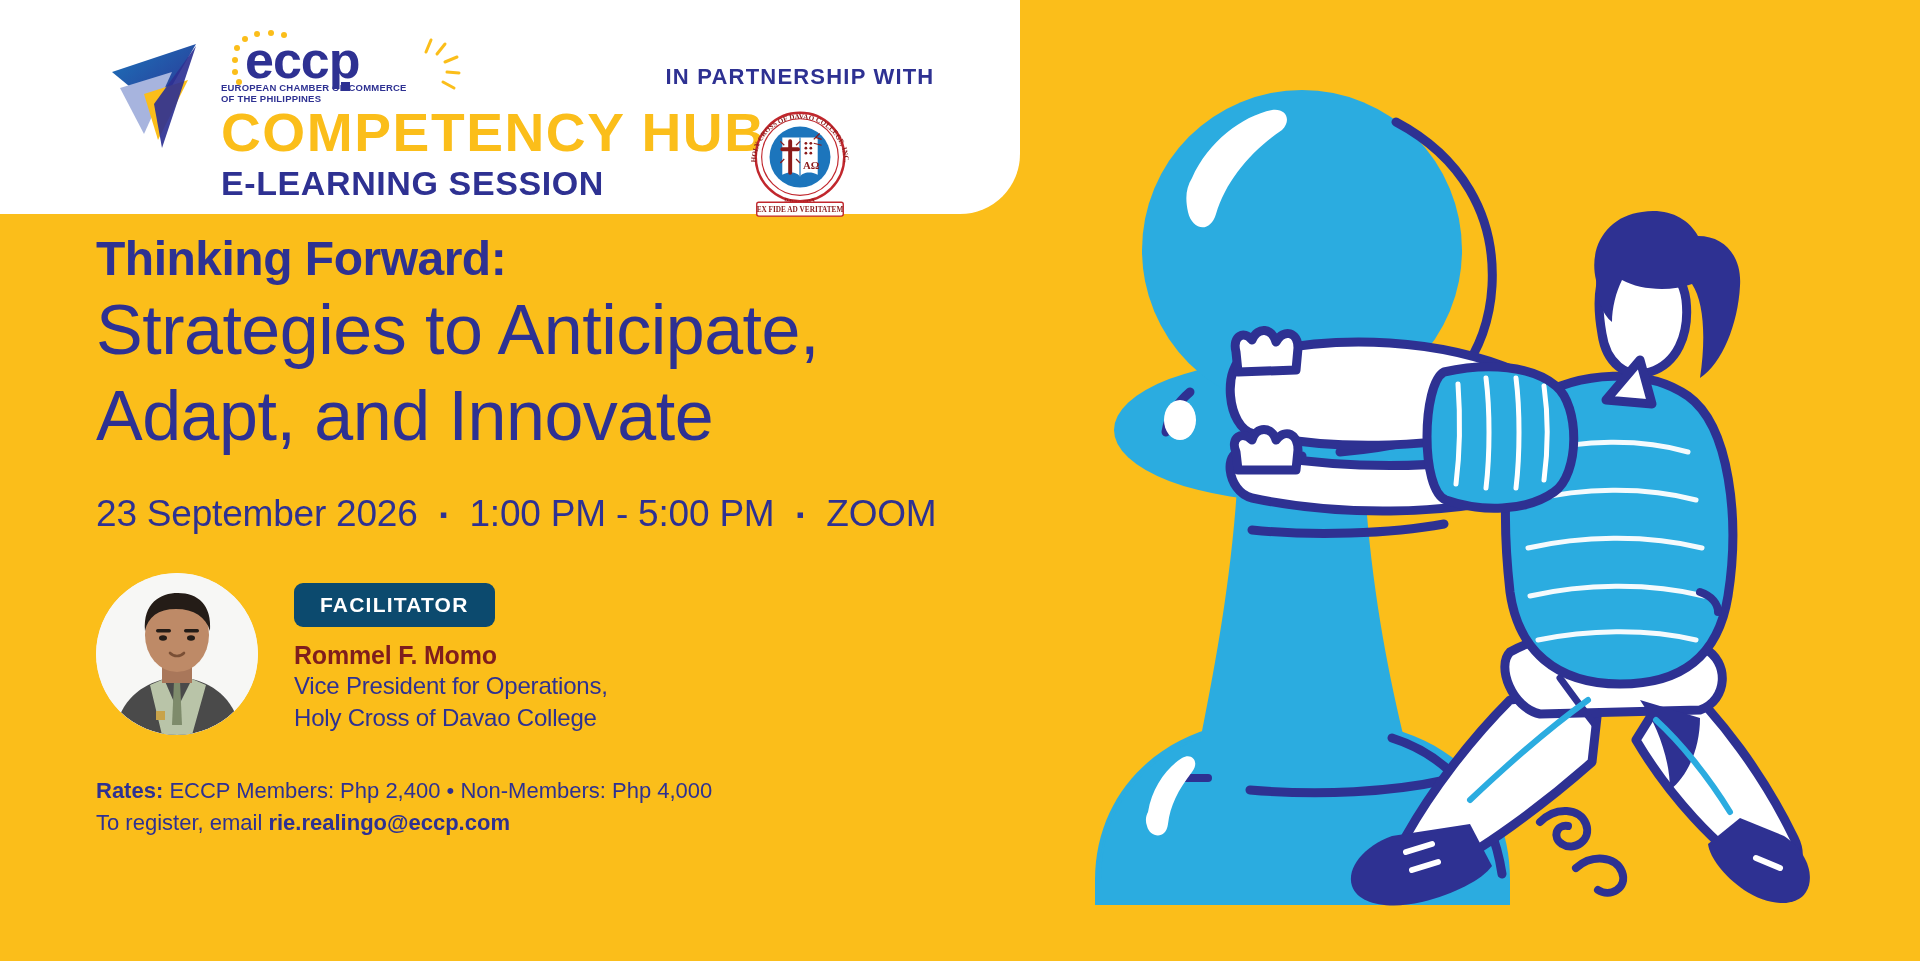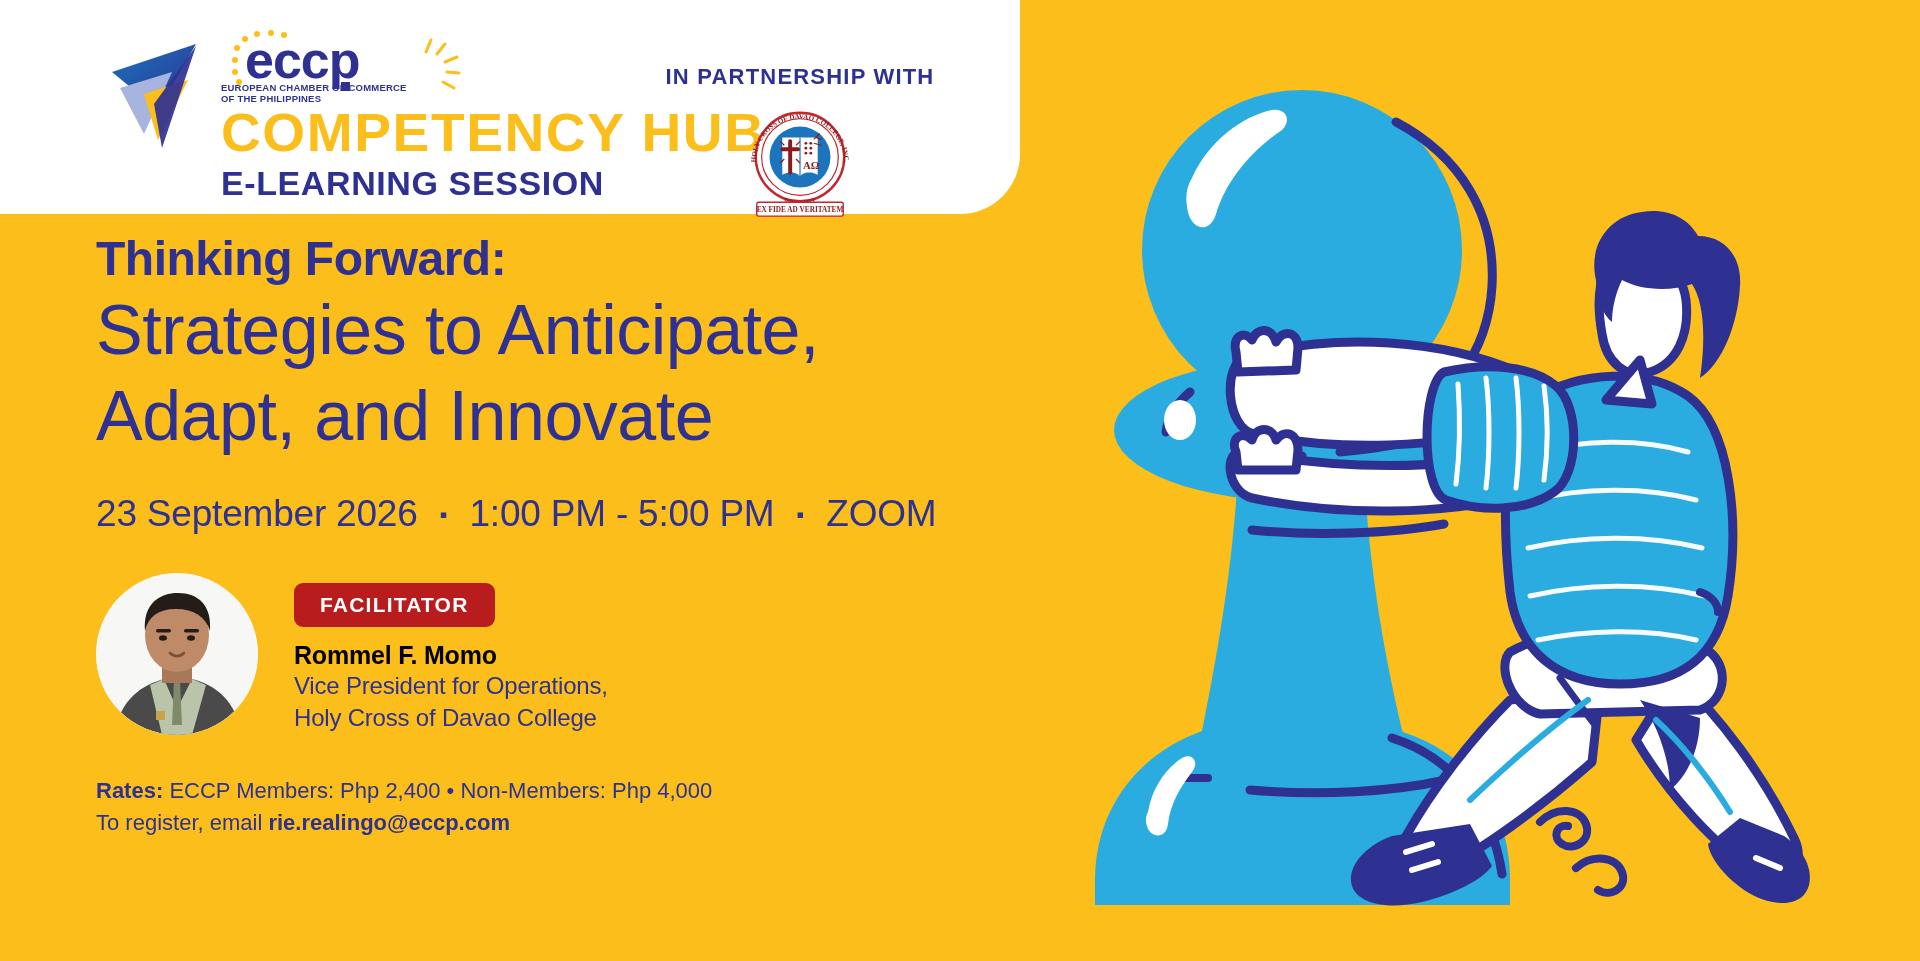--- a/index.html
+++ b/index.html
@@ -87,26 +87,26 @@
 
   
   #facilitator { margin-top:38px; display:flex; align-items:flex-start; }
   #avatar {
     width:162px; height:162px; border-radius:50%;
     overflow:hidden; background:#F4F4F4; flex:0 0 auto;
     position:relative;
   }
   #fac-info { margin-left:36px; padding-top:10px; }
   #fac-badge {
-    display:inline-block; background:#b91c1c; color:#fff;
+    display:inline-block; background:#0c4a6e; color:#fff;
     font-size:21px; font-weight:700; letter-spacing:1.2px;
     padding:10px 26px; border-radius:9px;
   }
   #fac-name {
-    margin-top:14px; font-size:25px; font-weight:700; color:#000000;
+    margin-top:14px; font-size:25px; font-weight:700; color:#7f1d1d;
     letter-spacing:-.2px;
   }
   .fac-role { font-size:24px; color:#2E3192; line-height:1.33; letter-spacing:-.2px; }
 
   
   #rates { margin-top:40px; font-size:22px; color:#2E3192; line-height:1.45; }
   #rates b { font-weight:700; }
 
   
   #art { position:absolute; right:0; top:0; width:880px; height:961px; z-index:2; }

